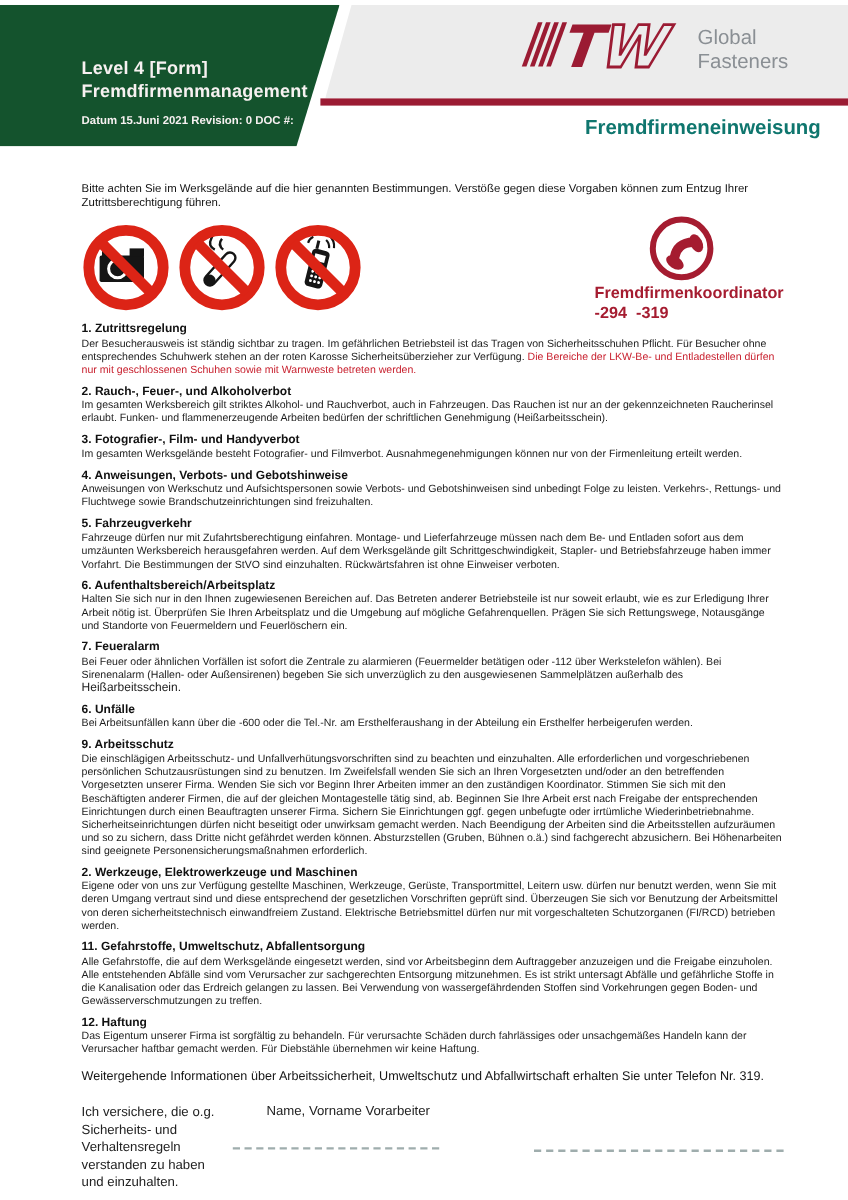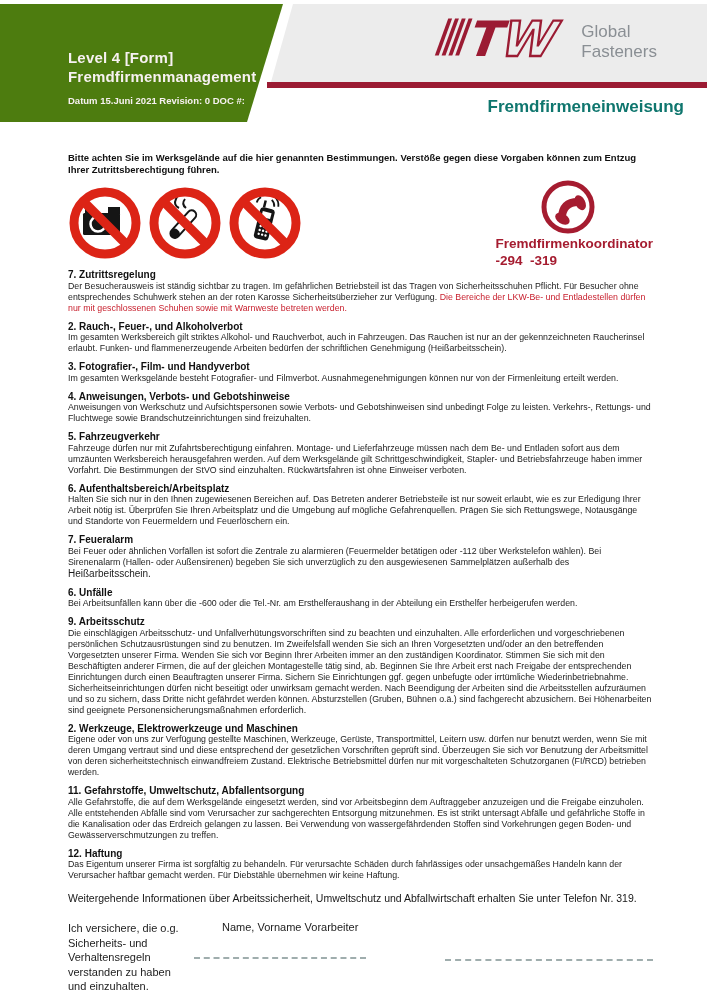--- a/index.html
+++ b/index.html
@@ -1,34 +1,34 @@
 <!DOCTYPE html>
 <html><head>
 <meta charset="utf-8">
 <style>
   html,body{margin:0;padding:0;background:#ffffff;}
   .page{position:relative;width:707px;height:1000px;background:#ffffff;overflow:hidden;
         font-family:"Liberation Sans",sans-serif;color:#1c1c1c;}
 
   
-  .banner{position:absolute;left:0;top:4px;width:300px;height:118px;background:#4d7c0f;
+  .banner{position:absolute;left:0;top:4px;width:300px;height:118px;background:#14532d;
           clip-path:polygon(0 0,283px 0,247px 118px,0 118px);box-sizing:border-box;
           padding:44px 0 0 68px;color:#f7f1f1;}
   .banner .lvl{font-size:15px;font-weight:bold;line-height:19px;letter-spacing:.2px;}
   .banner .meta{font-size:9.5px;font-weight:bold;margin-top:9px;}
   .gray-panel{position:absolute;left:0;top:4px;width:707px;height:78px;background:#ececec;
           clip-path:polygon(293px 0,707px 0,707px 78px,271px 78px);}
   .red-line{position:absolute;left:267px;top:82px;width:440px;height:5.5px;background:#9b1b33;}
   .doc-title{position:absolute;right:23px;top:97px;font-size:17px;font-weight:bold;color:#0f766e;}
   .logo-wrap{position:absolute;left:420px;top:10px;display:flex;align-items:flex-end;}
   .logo-brand{font-size:17px;color:#8a8f94;padding:0 0 6px 6px;}
 
   
   .content{position:absolute;left:68px;top:152px;width:585px;}
-  .intro{font-size:9.5px;font-weight:bold;line-height:12px;margin:0 0 9px 0;color:#111;}
+  .intro{font-size:9.5px;font-weight:normal;line-height:12px;margin:0 0 9px 0;color:#111;}
   .icons-row{display:flex;align-items:center;margin:0 0 8px 0;height:76px;}
   .proh{margin-right:6px;}
   .coord{margin-left:auto;display:flex;align-items:center;flex-direction:column;}
   .coord-text{margin-left:12px;color:#a51c30;}
   .coord-label{font-size:13.5px;font-weight:bold;line-height:16px;}
   .coord-nums{font-size:13.5px;font-weight:bold;white-space:pre;line-height:17px;}
 
   .section{margin-bottom:7px;}
   .section h3{margin:0 0 .5px 0;font-size:10px;font-weight:bold;color:#111;}
   .section p{margin:0;font-size:8.8px;line-height:11px;color:#1c1c1c;}
@@ -141,21 +141,21 @@
           </g>
         </svg>
         <div class="coord-text">
           <div class="coord-label">Fremdfirmenkoordinator</div>
           <div class="coord-nums">-294  -319</div>
         </div>
       </div>
     </div>
 
     <div class="section">
-      <h3>7. Zutrittsregelung</h3>
+      <h3>1. Zutrittsregelung</h3>
       <p><span>Der Besucherausweis ist ständig sichtbar zu tragen. Im gefährlichen Betriebsteil ist das Tragen von Sicherheitsschuhen Pflicht. Für Besucher ohne entsprechendes Schuhwerk stehen an der roten Karosse Sicherheitsüberzieher zur Verfügung. </span><span class="sec-red">Die Bereiche der LKW-Be- und Entladestellen dürfen nur mit geschlossenen Schuhen sowie mit Warnweste betreten werden.</span></p>
     </div>
     <div class="section">
       <h3>2. Rauch-, Feuer-, und Alkoholverbot</h3>
       <p>Im gesamten Werksbereich gilt striktes Alkohol- und Rauchverbot, auch in Fahrzeugen. Das Rauchen ist nur an der gekennzeichneten Raucherinsel erlaubt. Funken- und flammenerzeugende Arbeiten bedürfen der schriftlichen Genehmigung (Heißarbeitsschein).</p>
     </div>
     <div class="section">
       <h3>3. Fotografier-, Film- und Handyverbot</h3>
       <p>Im gesamten Werksgelände besteht Fotografier- und Filmverbot. Ausnahmegenehmigungen können nur von der Firmenleitung erteilt werden.</p>
     </div>

